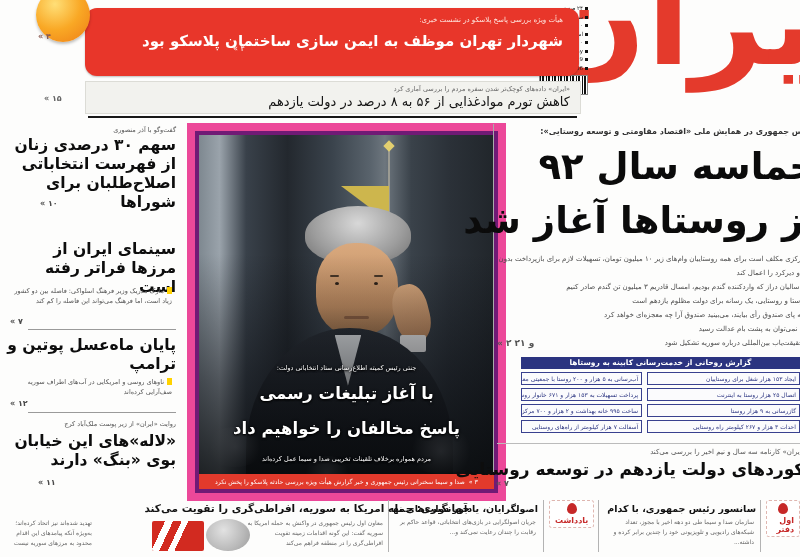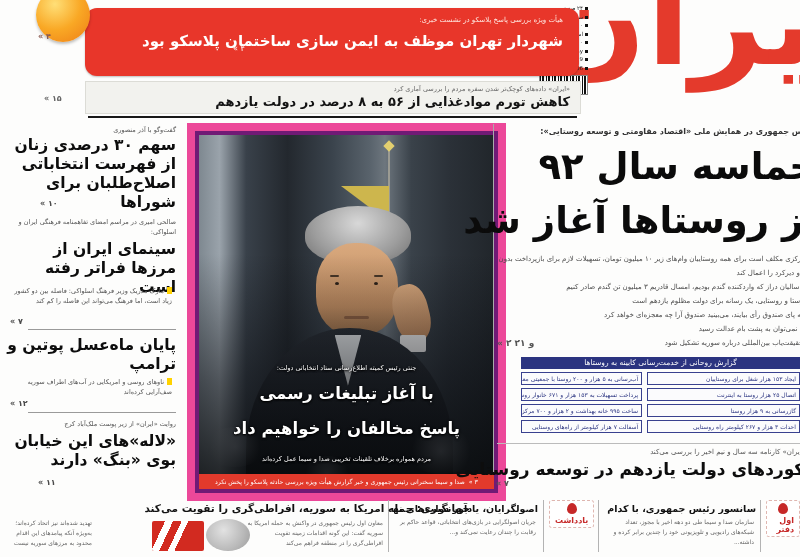--- a/index.html
+++ b/index.html
@@ -24,21 +24,21 @@
   .banner-headline{top:24px;right:16px;font-size:15px;font-weight:bold;color:#fff;white-space:nowrap}
   .banner-marker{left:148px;top:36px;font-size:8px;color:#fff}
   .sun-ball{left:36px;top:-12px;width:54px;height:54px;border-radius:50%;
             background:radial-gradient(circle at 35% 30%,#ffdf77 0%,#f9a825 50%,#ee7d15 100%);
             box-shadow:0 2px 3px rgba(0,0,0,.25)}
   .margin-marker{font-size:8px;color:#8a5a50;font-weight:bold}
 
   
   .strip{left:85px;top:81px;width:494px;height:31px;background:#f2f2ee;border:1px solid #dcdcd6}
   .strip-kicker{top:3px;right:10px;font-size:6.5px;color:#666}
-  .strip-headline{top:12px;right:10px;font-size:13px;font-weight:bold;color:#131313;white-space:nowrap}
+  .strip-headline{top:12px;right:10px;font-size:13px;font-weight:normal;color:#131313;white-space:nowrap}
   .black-rule{left:88px;top:116px;width:489px;height:2px;background:#181818}
 
   
   .kicker{font-size:6.5px;color:#555;line-height:1.5}
   .sb-headline{font-size:15.5px;font-weight:bold;color:#0d0d0d;line-height:1.22}
   .note{font-size:6.5px;color:#555;line-height:1.6}
   .note::before{content:"";display:inline-block;width:5px;height:7px;background:#ffd200;margin-left:3px;vertical-align:-1px}
   .pmark{font-size:8px;color:#4a4a4a;font-weight:bold}
   .hline{height:1px;background:#9a9a9a}
   .vrule{width:1px;background:#b3b3b3}
@@ -75,21 +75,21 @@
   .photo-strip{position:absolute;left:4px;right:4px;bottom:4px;height:15px;background:#e23a2c;color:#fff;
        display:flex;align-items:center;justify-content:center;gap:4px;font-size:6.2px;white-space:nowrap;overflow:hidden}
 
   
   .lead-rule{left:493px;top:124px;width:1px;height:348px;background:#aaa}
   .lead-kicker{top:127px;right:-14px;width:330px;font-size:8px;font-weight:bold;color:#333;white-space:nowrap}
   .lead-h{right:-16px;font-size:37px;font-weight:900;color:#0b0b0b;line-height:1;white-space:nowrap}
   .bullets{top:252px;right:-20px;width:336px;font-size:7px;color:#4a4a4a;text-align:right;line-height:14px}
   .lead-mark{left:497px;top:338px;font-size:9px;color:#555;font-weight:bold}
   .rtable{left:521px;top:357px;width:279px}
-  .rtable-head{height:12px;background:#2b3480;color:#fff;font-size:7.5px;font-weight:normal;
+  .rtable-head{height:12px;background:#2b3480;color:#fff;font-size:7.5px;font-weight:bold;
                line-height:12px;text-align:center;white-space:nowrap;overflow:hidden}
   .rrow{display:flex;gap:5px;margin-top:3px}
   .rcell{border:1px solid #39418f;background:#fbfbfd;color:#2b3480;font-size:6px;height:11px;
          line-height:11px;padding:0 3px;text-align:right;white-space:nowrap;overflow:hidden}
   .rcell.c1{width:146px}
   .rcell.c2{width:114px}
   .thin-div{left:497px;top:443px;width:303px;height:1px;background:#bbb}
   .rec-kicker{top:448px;right:-6px;width:310px;font-size:7px;color:#555;white-space:nowrap}
   .rec-headline{top:459px;right:-14px;font-size:17px;font-weight:bold;color:#0d0d0d;white-space:nowrap}
   .rec-mark{left:496px;top:479px;font-size:8px;color:#555;font-weight:bold}
@@ -137,21 +137,20 @@
     <div class="abs strip-kicker">«ایران» داده‌های کوچک‌تر شدن سفره مردم را بررسی آماری کرد</div>
     <div class="abs strip-headline">کاهش تورم موادغذایی از ۵۶ به ۸ درصد در دولت یازدهم</div>
   </div>
   <div class="abs margin-marker" dir="ltr" style="left:44px;top:94px;color:#666">« ۱۵</div>
   <div class="abs black-rule"></div>
 
   <div class="abs kicker rt" style="left:6px;top:126px;width:170px">گفت‌وگو با آذر منصوری</div>
   <div class="abs sb-headline rt" style="left:6px;top:136px;width:170px">سهم ۳۰ درصدی زنان از فهرست انتخاباتی اصلاح‌طلبان برای شوراها</div>
   <div class="abs pmark" dir="ltr" style="left:40px;top:199px">« ۱۰</div>
 
-  <div class="abs kicker rt" style="left:6px;top:218px;width:170px">صالحی امیری در مراسم امضای تفاهمنامه فرهنگی ایران و اسلواکی:</div>
   <div class="abs sb-headline rt" style="left:6px;top:240px;width:170px">سینمای ایران از مرزها فراتر رفته است</div>
   <div class="abs note rt" style="left:10px;top:286px;width:162px">مارک مدریک وزیر فرهنگ اسلواکی: فاصله بین دو کشور زیاد است، اما فرهنگ می‌تواند این فاصله را کم کند</div>
   <div class="abs pmark" dir="ltr" style="left:10px;top:317px">« ۷</div>
   <div class="abs hline" style="left:28px;top:329px;width:148px"></div>
 
   <div class="abs note rt" style="left:10px;top:377px;width:162px">ناوهای روسی و امریکایی در آب‌های اطراف سوریه صف‌آرایی کرده‌اند</div>
   <div class="abs sb-headline rt" style="left:6px;top:336px;width:170px">پایان ماه‌عسل پوتین و ترامپ</div>
   <div class="abs pmark" dir="ltr" style="left:10px;top:399px">« ۱۲</div>
   <div class="abs hline" style="left:28px;top:412px;width:148px"></div>
 

